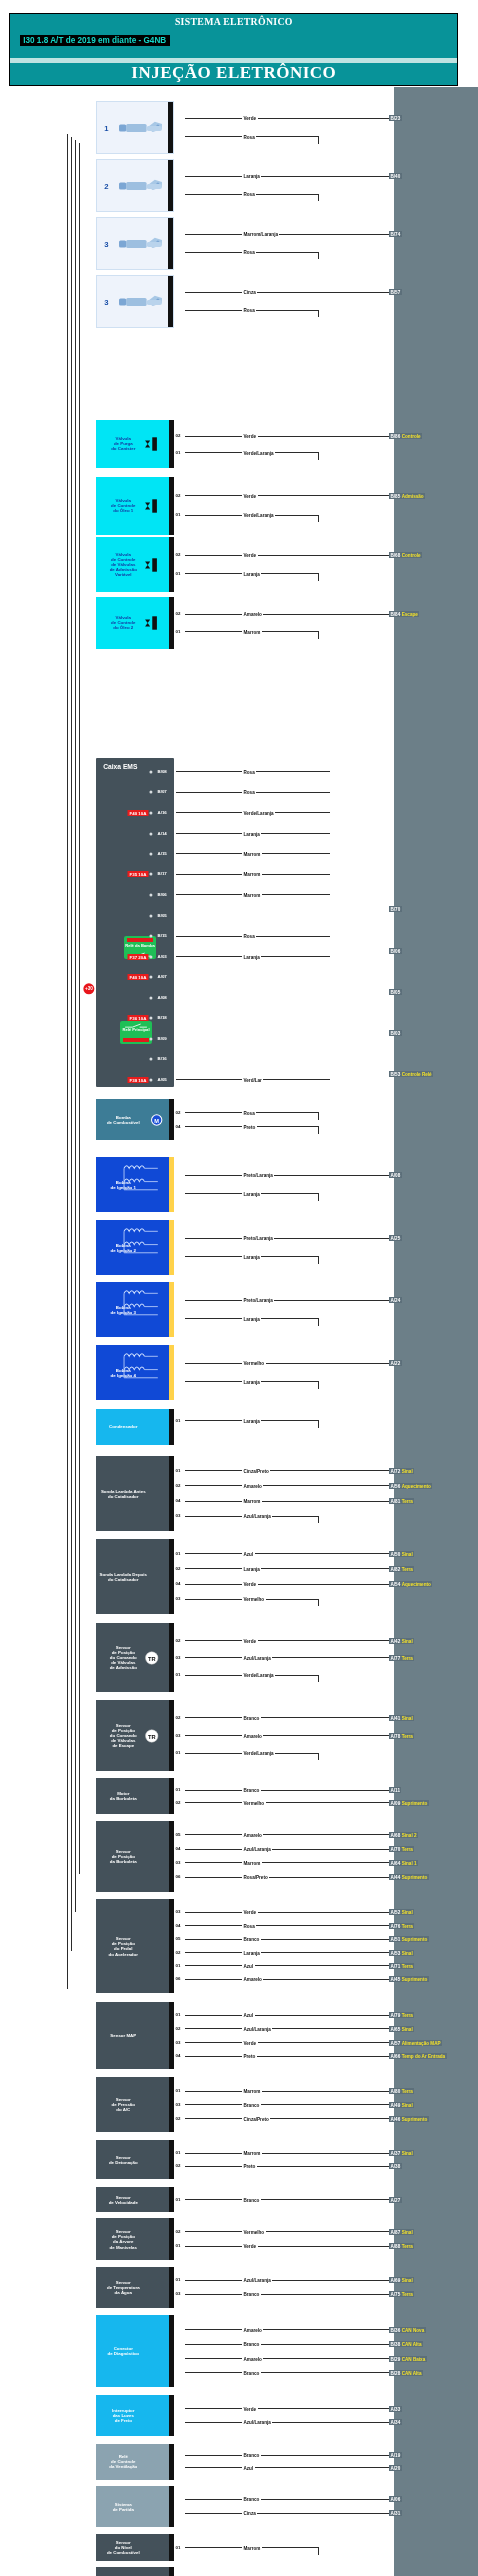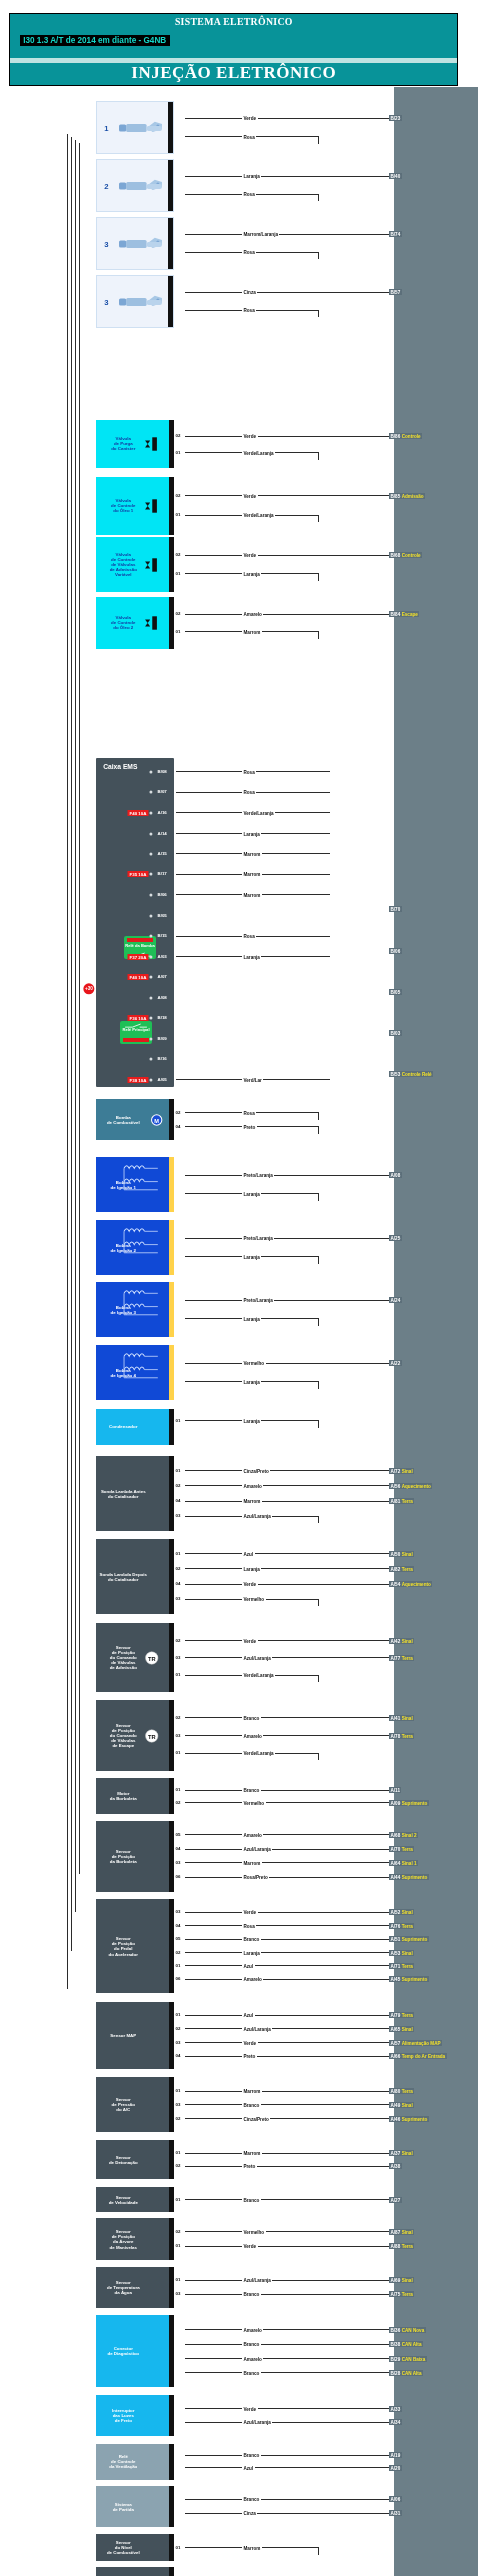--- a/index.html
+++ b/index.html
@@ -80,21 +80,21 @@
   
   .coilg{position:absolute;right:8.2px;top:4.1px;width:44px;height:32px;}
 </style>
 </head>
 <body>
 
 <div class="page">
 
   <div class="hdr">
     <div class="hdr-sub">SISTEMA ELETRÔNICO</div>
-    <div class="hdr-model">I30 1.3 A/T de 2014 em diante - G4NB</div>
+    <div class="hdr-model">I30 1.8 A/T de 2019 em diante - G4NB</div>
     <div class="hdr-rule"></div>
     <div class="hdr-title">INJEÇÃO ELETRÔNICO</div>
   </div>
 
   <div class="ecu-col" style="top:87px;height:2953px;"></div>
 
   <div id="dyn">
       <div class="blk b-inj" style="left:96px;top:101px;width:78px;height:53px;">
       <div class="injnum">1</div>
            <svg class="injg" viewBox="0 0 92 40">

